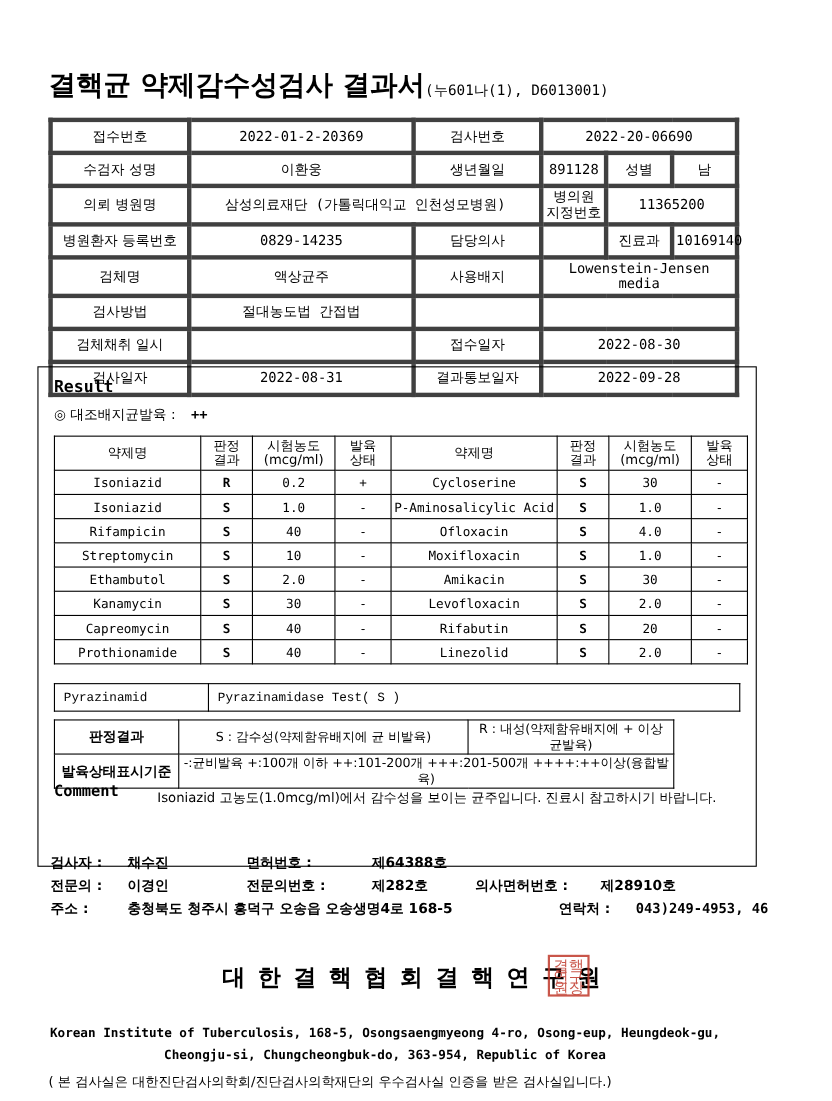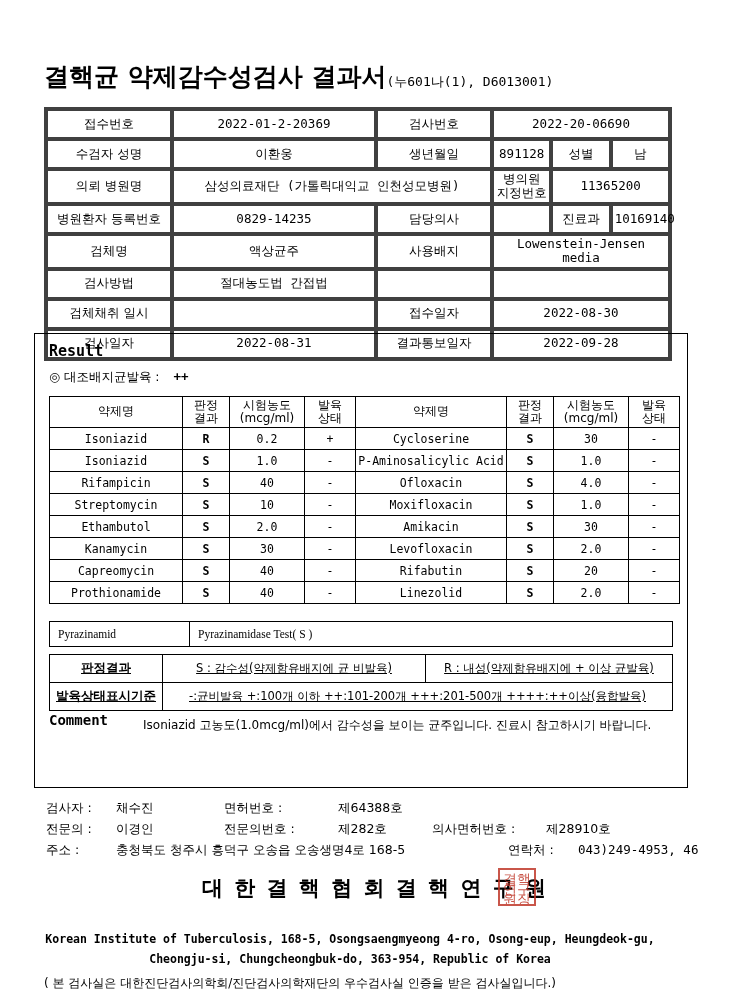--- a/index.html
+++ b/index.html
@@ -152,32 +152,31 @@
     position: absolute;
     top: 287px;
     left: 14px;
     width: 624px;
     border-collapse: collapse;
     table-layout: fixed;
   }
   .pza-row td {
     border: 1px solid #000;
     height: 22px;
-    font-family: Liberation Serif, serif;
+    font-family: Liberation Mono, monospace;
     font-size: 11.5px;
     padding-left: 8px;
   }
   table.legend {
     position: absolute;
     top: 320px;
     left: 14px;
-    width: 624px;
+    width: 564px;
     border-collapse: collapse;
     table-layout: fixed;
-    text-decoration: underline;
   }
   table.legend td {
     border: 1px solid #000;
     height: 27px;
     font-family: "DejaVu Sans", sans-serif;
     font-size: 11.5px;
     text-align: center;
     padding: 0 2px;
   }
   table.legend td.lg-lbl { font-weight: bold; font-size: 12.5px; }
@@ -194,23 +193,24 @@
     top: 382px;
     left: 108px;
     width: 510px;
     font-family: "DejaVu Sans", sans-serif;
     font-size: 12px;
     line-height: 1.5;
   }
   
   .footer {
     position: absolute;
-    top: 800px;
+    top: 776px;
     left: 0;
     width: 652px;
+    font-weight: bold;
   }
   .f-line {
     position: relative;
     height: 21px;
     font-family: "DejaVu Sans", sans-serif;
     font-size: 12.5px;
   }
   .f-line span.m { font-family: "DejaVu Sans Mono", monospace; }
   .fpos { position: absolute; white-space: nowrap; }
   .org-line {

